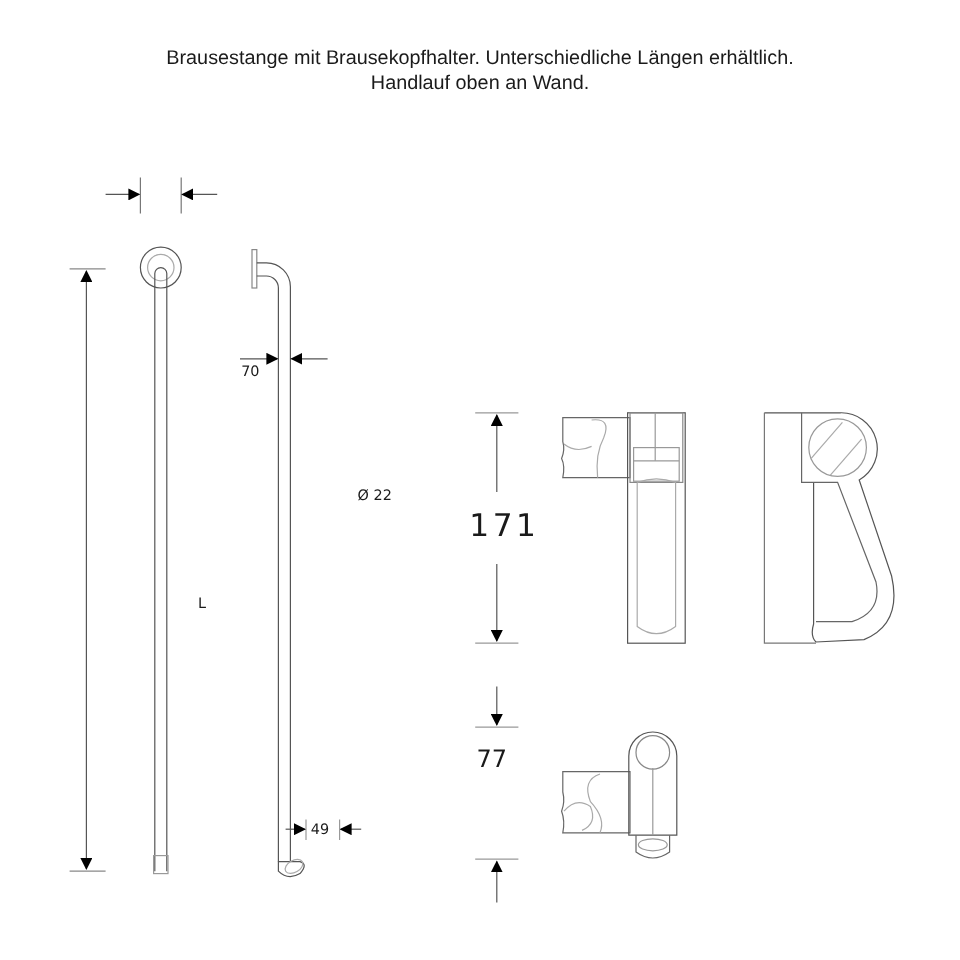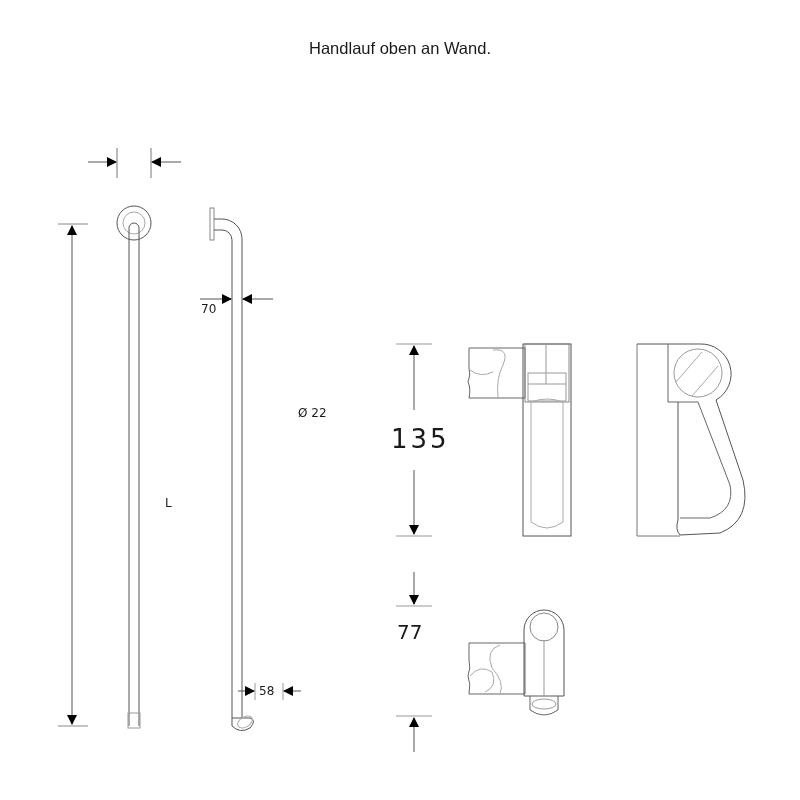--- a/index.html
+++ b/index.html
@@ -6,20 +6,21 @@
   body { width: 800px; height: 800px; position: relative; overflow: hidden; font-family: "Liberation Sans", sans-serif; }
   .caption { position: absolute; left: 0; top: 38px; width: 800px; text-align: center; font-size: 16.5px; line-height: 21px; color: #1a1a1a; }
   .caption div { white-space: nowrap; }
   svg { position: absolute; left: 0; top: 0; }
   .lbl { position: absolute; color: #1a1a1a; font-family: "DejaVu Sans", sans-serif; white-space: nowrap; }
 </style>
 </head>
 <body>
 
 <div class="caption">
+  <div>Brausestange mit Brausekopfhalter. Unterschiedliche Längen erhältlich.</div>
   <div>Handlauf oben an Wand.</div>
 </div>
 
 <svg width="800" height="800" viewBox="0 0 800 800">
   <defs>
     <marker id="ah" markerWidth="10" markerHeight="10" refX="9" refY="5" orient="auto" markerUnits="userSpaceOnUse">
       <path d="M0,0 L10,5 L0,10 Z" fill="#000"></path>
     </marker>
   </defs>
 
@@ -107,15 +108,15 @@
     <circle cx="544" cy="627" r="14" stroke="#888"></circle>
     <line x1="544" y1="640" x2="544" y2="696" stroke="#999"></line>
     <path d="M530,696 L530,710 Q544,720 558,710 L558,696" stroke="#666"></path>
     <ellipse cx="544" cy="704" rx="12" ry="5" stroke="#999"></ellipse>
   </g>
 </svg>
 
 <div class="lbl" style="left:165px; top:496px; font-size:12px;">L</div>
 <div class="lbl" style="left:201px; top:302px; font-size:12px;text-align:right;">70</div>
 <div class="lbl" style="left:298px; top:406px; font-size:12px;">Ø 22</div>
-<div class="lbl" style="left:259px; top:684px; font-size:12px;">58</div>
-<div class="lbl" style="left:391px; top:424px; font-size:26px; letter-spacing:3px;">135</div>
+<div class="lbl" style="left:259px; top:684px; font-size:12px;">49</div>
+<div class="lbl" style="left:391px; top:424px; font-size:26px; letter-spacing:3px;">171</div>
 <div class="lbl" style="left:397px; top:620px; font-size:20px;">77</div>
 
 </body></html>

